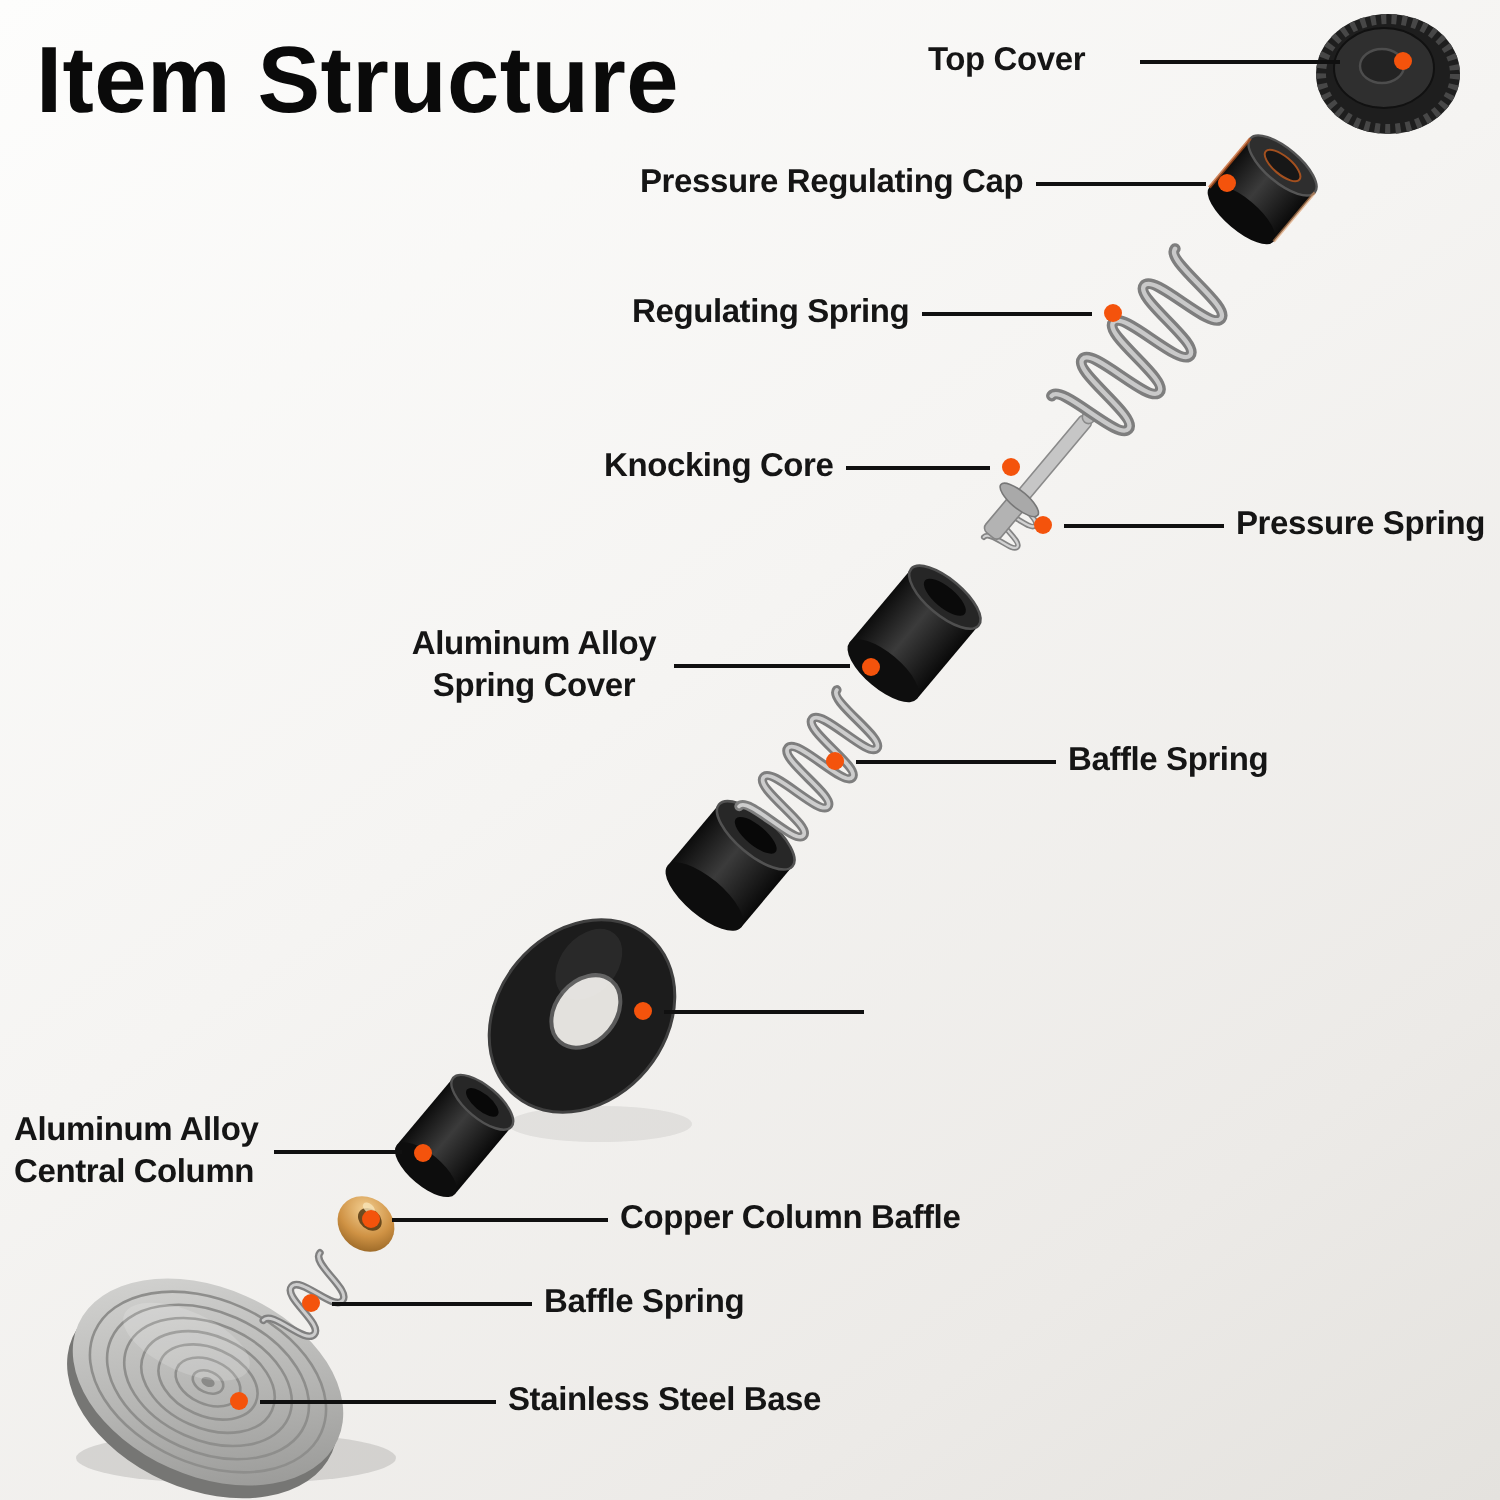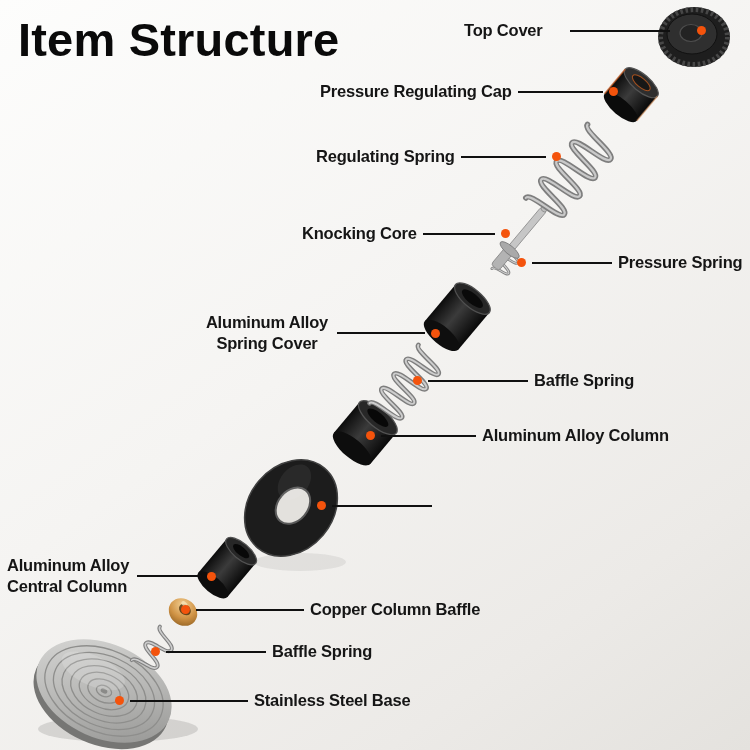--- a/index.html
+++ b/index.html
@@ -187,25 +187,20 @@
     <span class="line" style="width:88px;"></span>
     <span class="dot"></span>
   </div>
 
   <div class="callout" style="left:413px; top:370px;">
     <span class="dot"></span>
     <span class="line" style="width:100px;"></span>
     <span class="txt">Baffle Spring</span>
   </div>
 
-  <div class="callout" style="left:366px; top:425px;">
-    <span class="dot"></span>
-    <span class="line" style="width:95px;"></span>
-    <span class="txt">Aluminum Alloy Column</span>
-  </div>
 
   <div class="callout" style="left:317px; top:501px;">
     <span class="dot"></span>
     <span class="line" style="width:100px;"></span>
   </div>
 
   <div class="callout" style="left:7px; top:536px;margin-top:19px;">
     <span class="txt wrap" style="width:124px; text-align:left;">Aluminum Alloy Central Column</span>
     <span class="line" style="width:64px;"></span>
     <span class="dot"></span>

